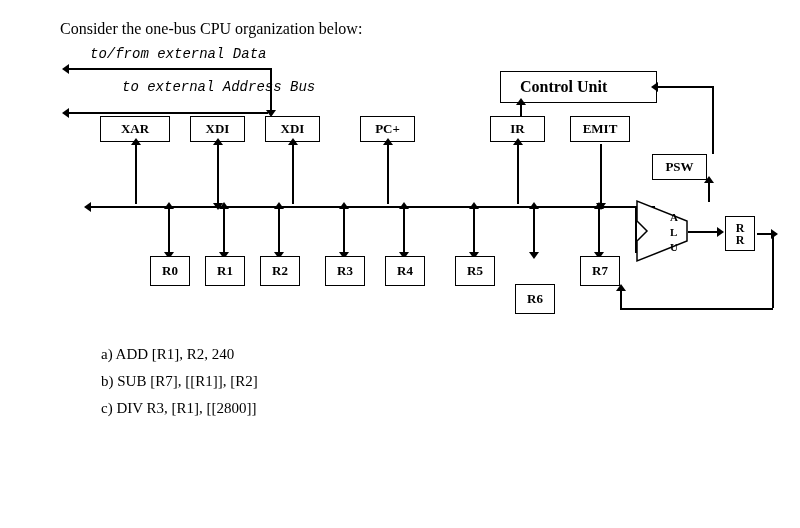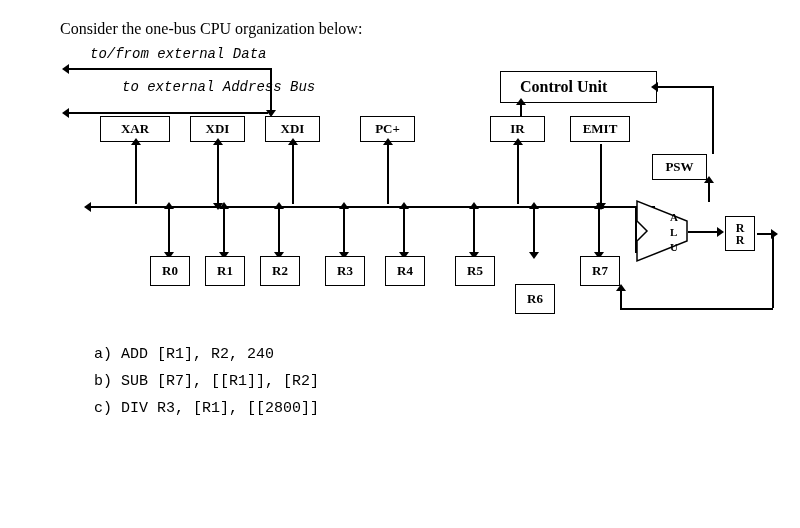--- a/index.html
+++ b/index.html
@@ -44,22 +44,21 @@
   }
   .question {
     font-size: 16px;
     margin-top: 18px;
   }
   .opts {
     margin-left: 30px;
     font-size: 15px;
   }
   .opts div {
-    margin: 10px 4px;
-    font-family: Liberation Mono, monospace;
+    margin: 10px 11px;
   }
   
   .hline {
     position: absolute;
     height: 1.5px;
     background: #000;
   }
   .vline {
     position: absolute;
     width: 1.5px;

